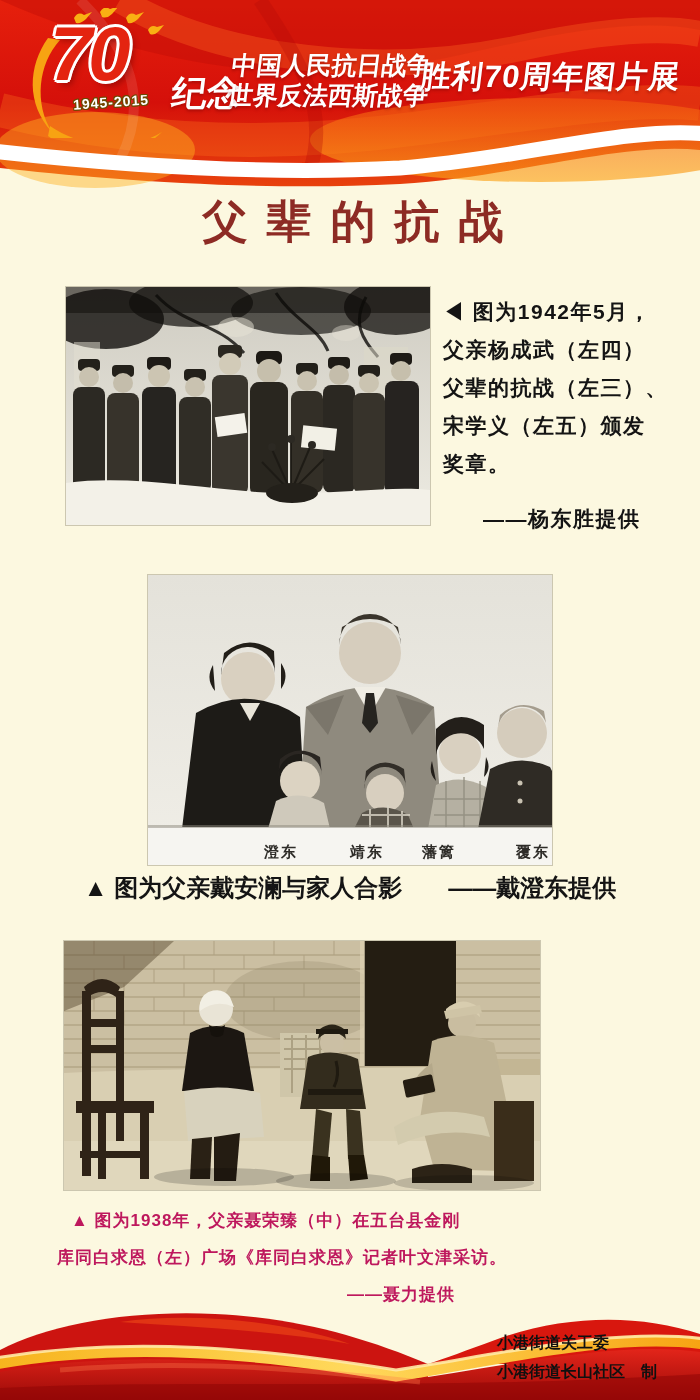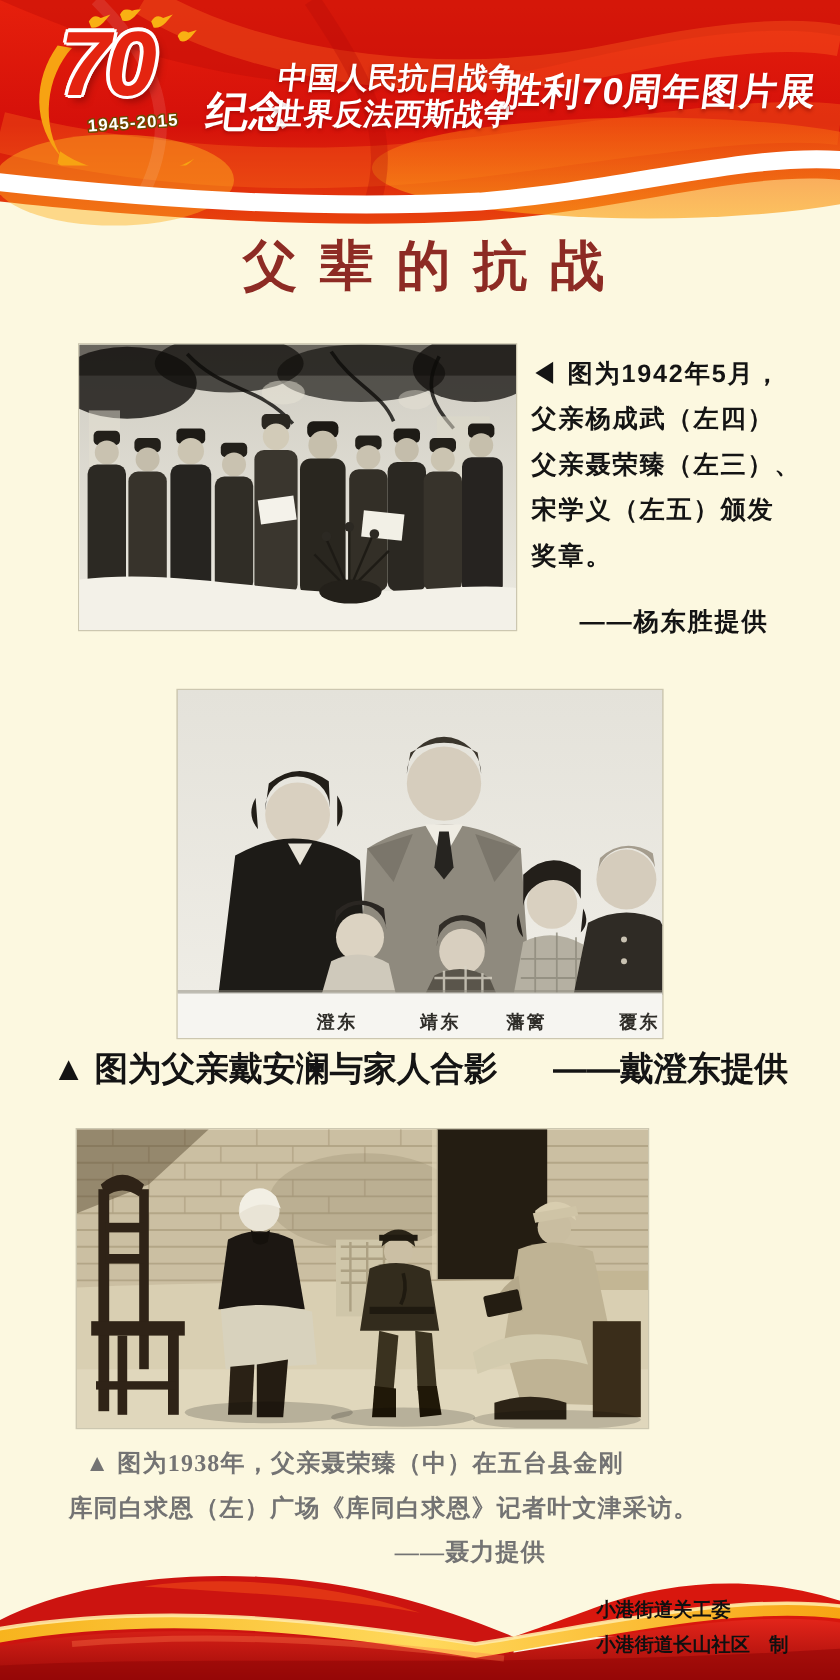--- a/index.html
+++ b/index.html
@@ -39,23 +39,23 @@
   .photo-3{left:64px;top:941px;width:476px;height:249px;}
   .photo svg{display:block;}
   .photo-names{position:absolute;left:0;top:268px;width:404px;height:22px;}
   .photo-name{position:absolute;font-size:15px;font-weight:700;color:#2e2c28;letter-spacing:2px;}
 
   
   .caption-1{position:absolute;left:443px;top:293px;width:255px;
     font-size:21px;font-weight:700;color:#141414;line-height:38px;letter-spacing:1.5px;}
   .caption-1 .credit{padding-left:40px;margin-top:17px;}
   .caption-2{position:absolute;left:0;top:872px;width:700px;display:flex;
-    justify-content:center;gap:46px;font-size:28px;font-weight:700;color:#141414;white-space:nowrap;}
+    justify-content:center;gap:46px;font-size:24px;font-weight:700;color:#141414;white-space:nowrap;}
   .caption-3{position:absolute;left:57px;top:1202px;width:590px;
-    font-size:20px;font-weight:700;color:#737373;line-height:37px;letter-spacing:1px;font-family:Liberation Serif, serif;}
+    font-size:17px;font-weight:700;color:#be185d;line-height:37px;letter-spacing:1px;}
   .caption-3 .line1{text-indent:14px;}
   .caption-3 .credit{text-align:right;padding-right:192px;}
 
   
   .footer-svg{position:absolute;left:0;top:1300px;}
   .footer-text{position:absolute;left:497px;top:1328px;font-size:16px;font-weight:700;
     color:#101010;line-height:29px;white-space:nowrap;}
 </style>
 </head>
 <body>
@@ -198,21 +198,21 @@
       <ellipse cx="226" cy="206" rx="26" ry="10" fill="#23201a"></ellipse>
       <circle cx="206" cy="160" r="4" fill="#2c2923"></circle>
         <circle cx="225" cy="152" r="4" fill="#2c2923"></circle>
         <circle cx="246" cy="158" r="4" fill="#2c2923"></circle>
     </svg>
   </div>
 
   <div class="caption-1">
     <div>◀  图为1942年5月，</div>
     <div>父亲杨成武（左四）</div>
-    <div>父亲聂荣臻（左三）、</div>
+    <div>父辈的抗战（左三）、</div>
     <div>宋学义（左五）颁发</div>
     <div>奖章。</div>
     <div class="credit">——杨东胜提供</div>
   </div>
 
   <div class="photo photo-2">
     <svg width="404" height="290" viewBox="0 0 404 290">
       <defs>
         <linearGradient id="p2bg" x1="0" y1="0" x2="0" y2="1">
           <stop offset="0" stop-color="#e4e2da"></stop>

